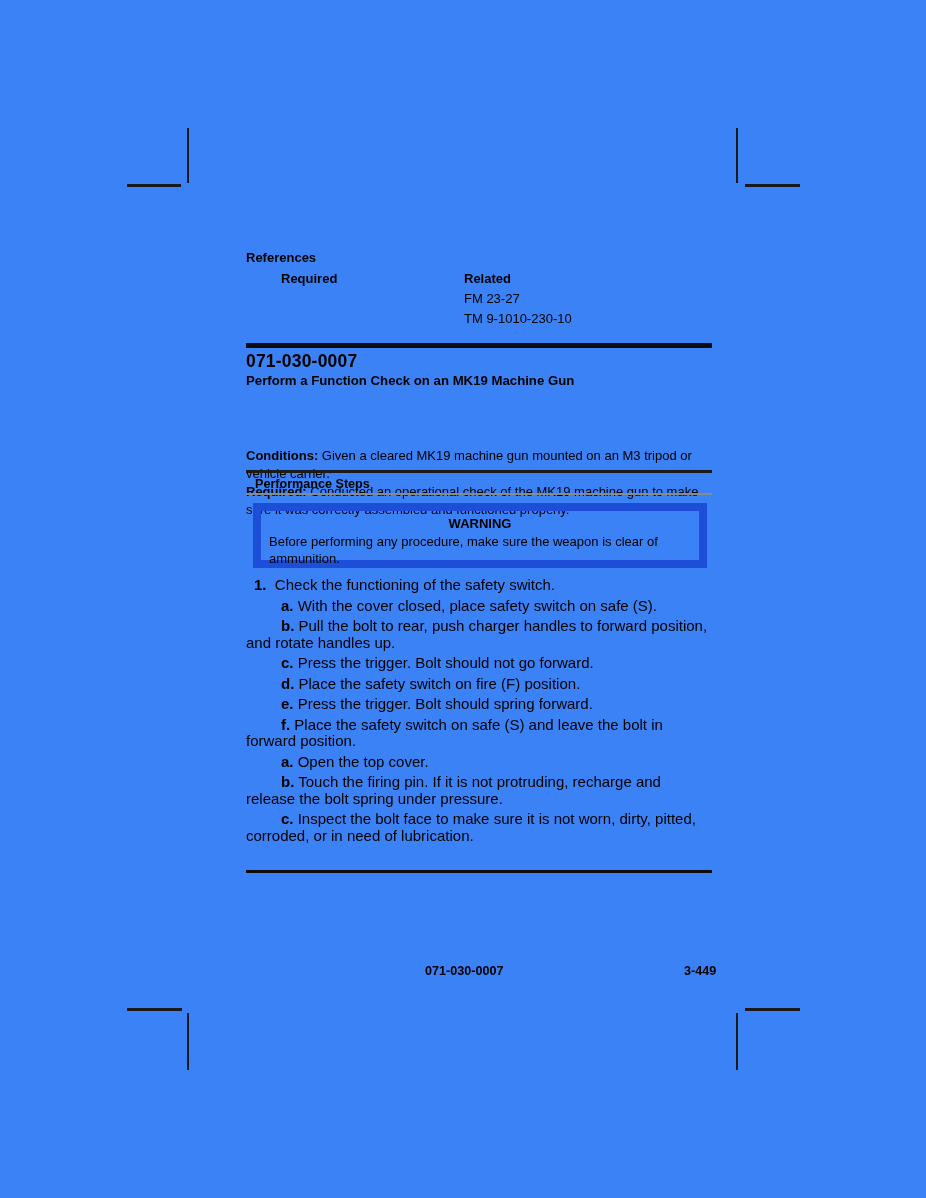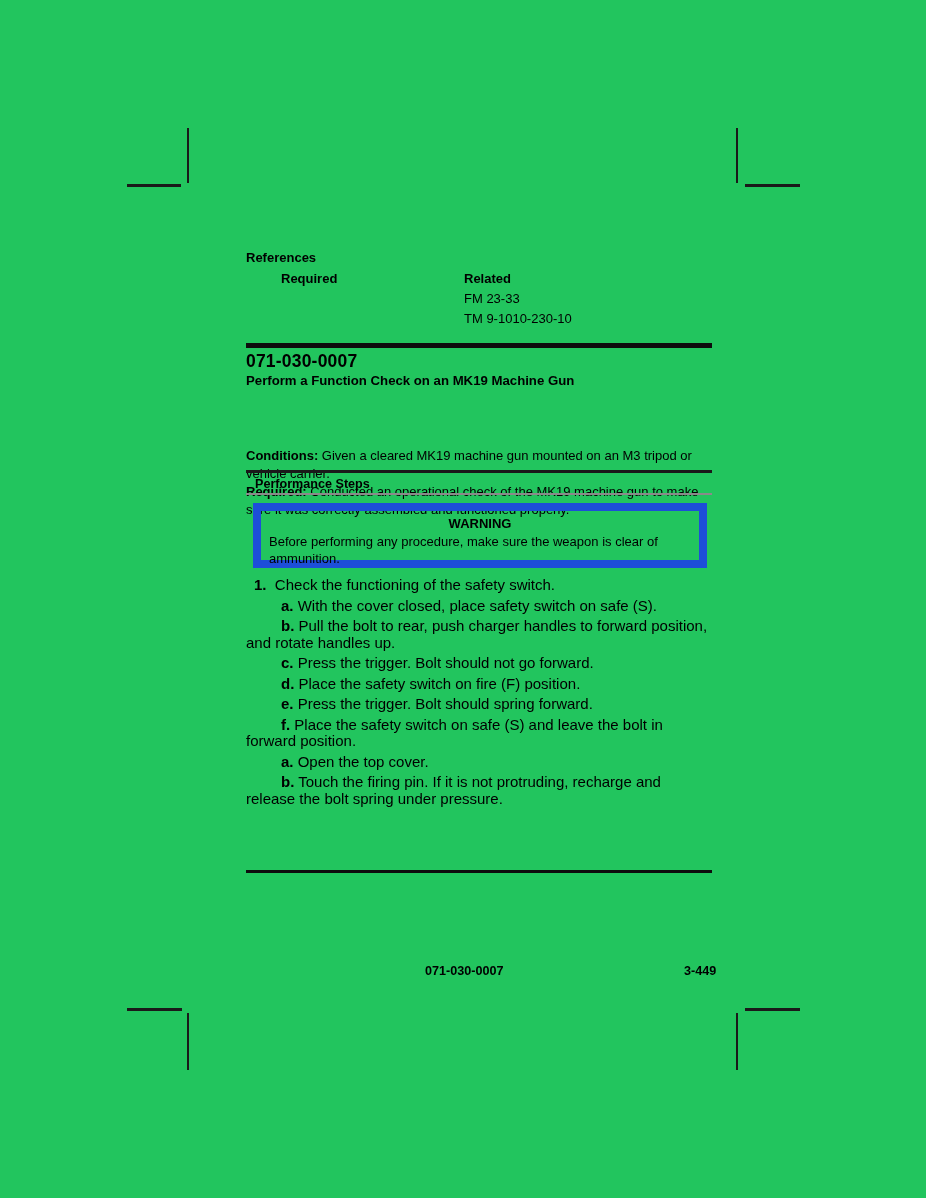--- a/index.html
+++ b/index.html
@@ -4,21 +4,21 @@
 <style>
   html, body {
     margin: 0;
     padding: 0;
     background: #ffffff;
   }
   .page {
     position: relative;
     width: 926px;
     height: 1198px;
-    background: #22c55e;
+    background: #3b82f6;
     font-family: "Liberation Sans", sans-serif;
     color: #000000;
     overflow: hidden;
   }
   .mark {
     position: absolute;
     background: #1a1a1a;
   }
   .col {
     position: absolute;
@@ -124,21 +124,21 @@
   </div>
   <div>
     <div class="mark" style="left:745px; top:1008px; width:55px; height:3px;"></div>
     <div class="mark" style="left:736px; top:1013px; width:2px; height:57px;"></div>
   </div>
 
   <div class="col refs">
     <div class="line bold" style="left:0; top:0;">References</div>
     <div class="line bold" style="left:35px; top:21px;">Required</div>
     <div class="line bold" style="left:218px; top:21px;">Related</div>
-    <div class="line" style="left:218px; top:41px;">FM 23-33</div>
+    <div class="line" style="left:218px; top:41px;">FM 23-27</div>
     <div class="line" style="left:218px; top:61px;">TM 9-1010-230-10</div>
   </div>
 
   <div class="col bar-thick"></div>
 
   <div class="col task-number">071-030-0007</div>
   <div class="col task-title">Perform a Function Check on an MK19 Machine Gun</div>
 
   <div class="col para conditions">
     <span class="bold">Conditions:</span>
@@ -191,20 +191,24 @@
     </p>
 
     <p class="substep">
       <span class="bold">a.</span>
       <span>Open the top cover.</span>
     </p>
     <p class="substep">
       <span class="bold">b.</span>
       <span>Touch the firing pin. If it is not protruding, recharge and release the bolt spring under pressure.</span>
     </p>
+    <p class="substep">
+      <span class="bold">c.</span>
+      <span>Inspect the bolt face to make sure it is not worn, dirty, pitted, corroded, or in need of lubrication.</span>
+    </p>
 
   </div>
 
   <div class="col rule-black-2"></div>
 
   <div class="footer-text footer-task">071-030-0007</div>
   <div class="footer-text footer-page">3-449</div>
 
 </div>
 

